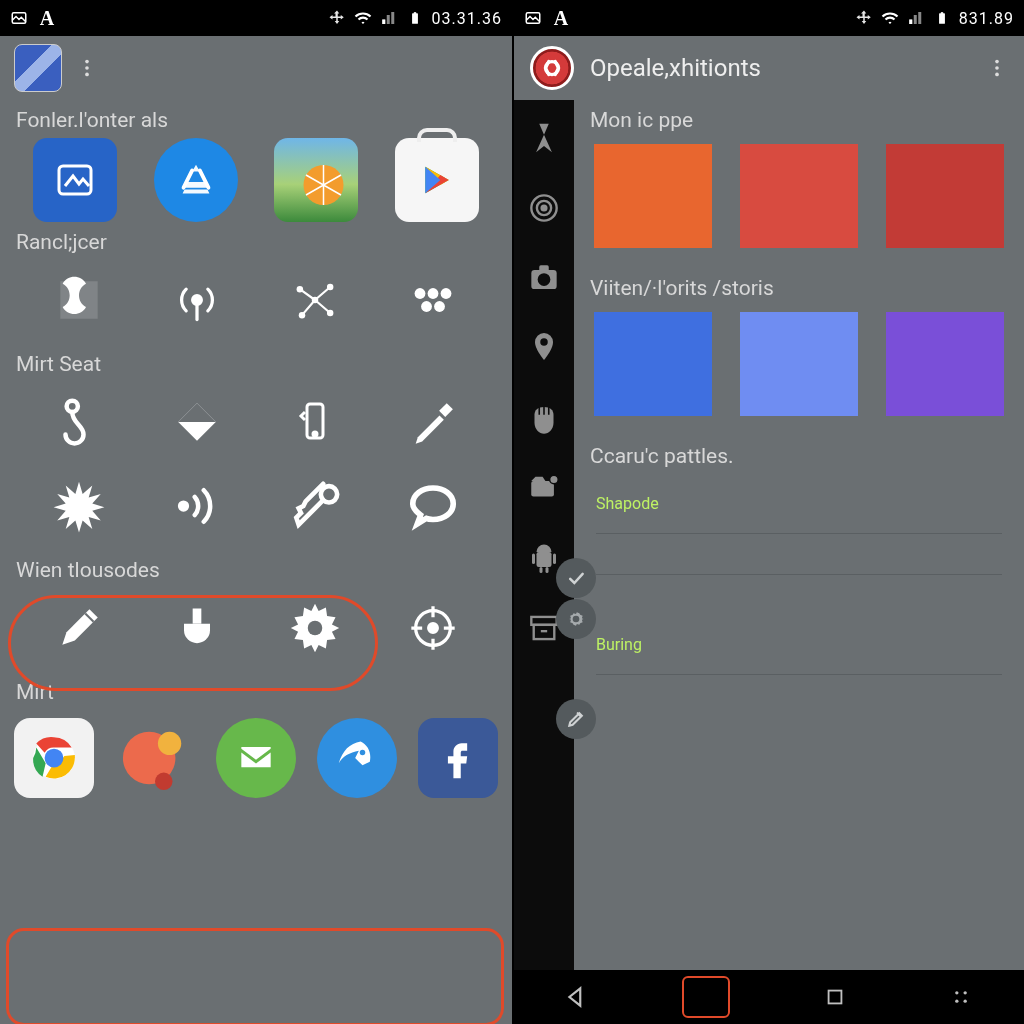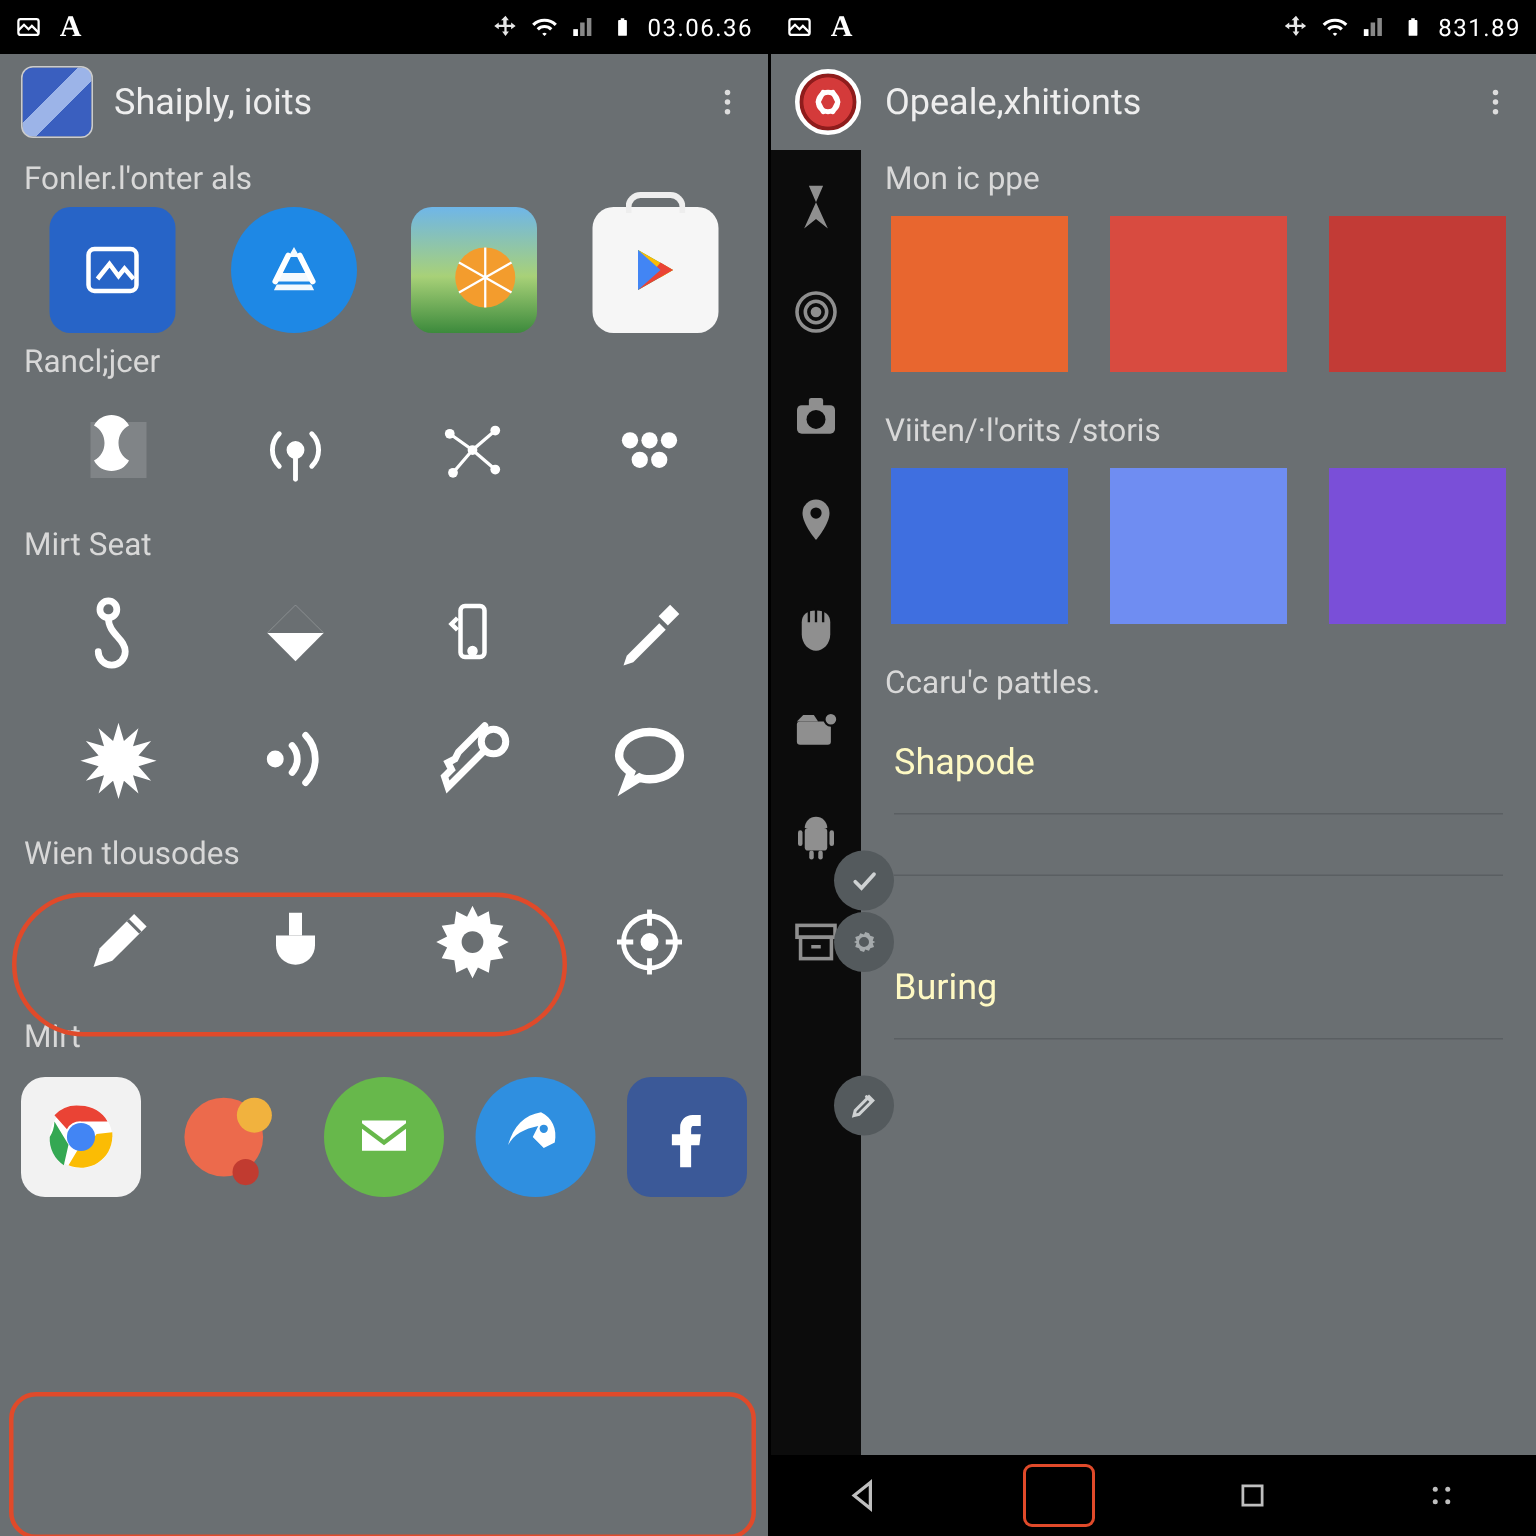--- a/index.html
+++ b/index.html
@@ -83,21 +83,21 @@
     display:flex; flex-direction:column; align-items:center;
     padding: 16px 0; gap: 26px;
   }
   .rail-icon { width:44px; height:44px; color:#9a9a9a; display:flex; align-items:center; justify-content:center; cursor:pointer;}
   .right-main { flex:1; padding: 0 0 0 0;}
   .swatch-row { display:flex; gap: 28px; padding: 6px 20px 20px 20px;}
   .swatch { width:118px; height:104px;}
   .prefs { padding: 0 22px;}
   .pref-row {
     display:flex; align-items:center; justify-content:space-between;
-    color:#fef9c3; font-size:24px; padding: 20px 0;
+    color:#bef264; font-size:16px; padding: 20px 0;
   }
   .pref-divider { height:1px; background:#5a5f62; margin-left: 0;}
   .knob {
     width:40px; height:40px; border-radius:50%; background:#545a5d;
     display:flex; align-items:center; justify-content:center;
     color:#aeb3b5; font-size:18px;
     position:relative; left: -40px; top: 24px;
   }
   .clock { letter-spacing:1px;}
   .nav-highlight { border:2px solid #e04a2a; border-radius:6px; padding:2px 22px;}
@@ -134,27 +134,26 @@
             <path d="M3 20h4v-6H3v6zm6 0h4V8H9v12zm6 0h4V4h-4v16z" fill="#888"></path>
             <path d="M3 20h4v-6H3v6z" fill="#fff"></path>
           </svg>
       </span>
       <span class="status-icon">
         <svg viewBox="0 0 24 24" width="14" height="20" fill="#fff">
             <rect x="7" y="4" width="10" height="18" rx="1"></rect>
             <rect x="10" y="2" width="4" height="3"></rect>
           </svg>
       </span>
-      <span class="clock">03.06.36</span>
+      <span class="clock">03.31.36</span>
     </div>
   </div>
 
   <div class="app-bar">
     <div class="app-logo uk-flag"></div>
-    <div class="title">Shaiply, ioits</div>
     <div class="menu-dots">
       <svg viewBox="0 0 24 24" width="22" height="22" fill="#ddd">
           <circle cx="12" cy="5" r="2"></circle>
           <circle cx="12" cy="12" r="2"></circle>
           <circle cx="12" cy="19" r="2"></circle>
         </svg>
     </div>
   </div>
 
   <div class="content">

